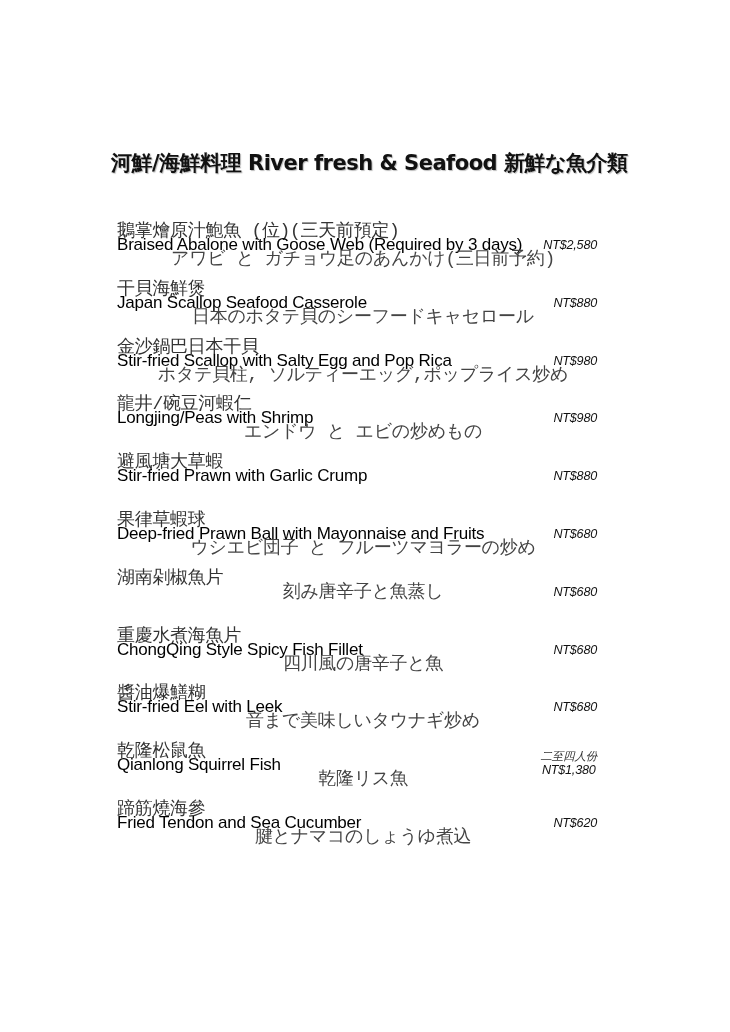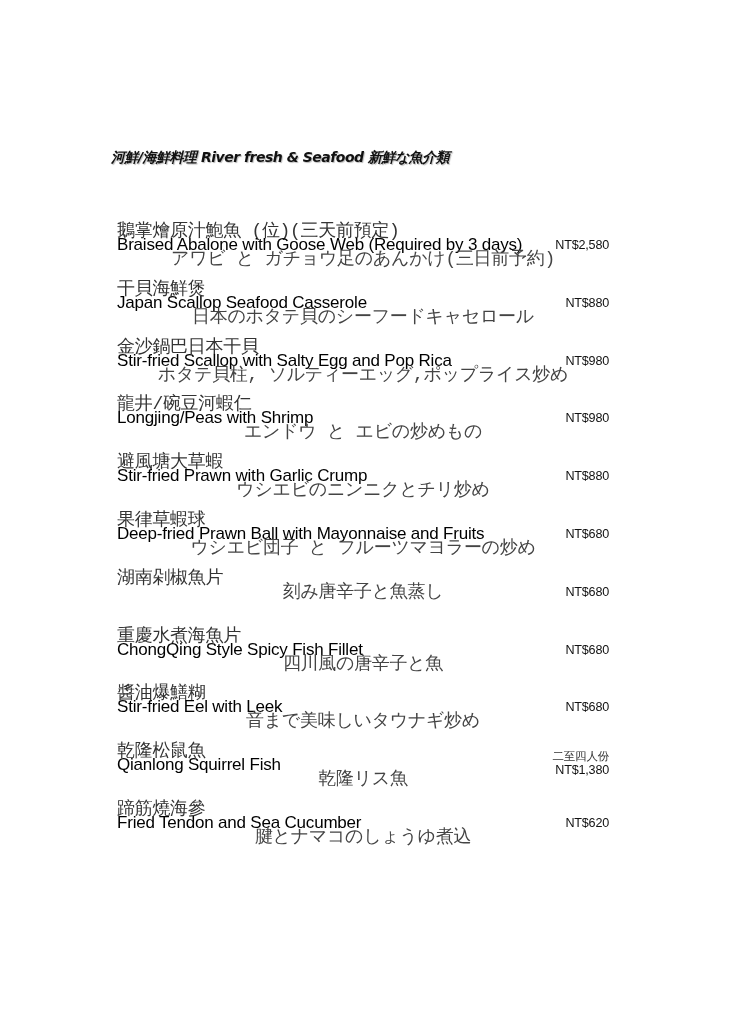--- a/index.html
+++ b/index.html
@@ -1,27 +1,27 @@
 <!DOCTYPE html>
 <html><head>
 <meta charset="utf-8">
 <style>
   html, body { margin: 0; padding: 0; background: #ffffff; }
   body { width: 730px; height: 1032px; position: relative; overflow: hidden;
          font-family: "DejaVu Sans", "Liberation Sans", sans-serif; color: #111; }
-  .title { position: absolute; left: 111px; top: 149px; font-size: 14px; font-weight: bold;
-           letter-spacing: -0.5px; color: #111; text-shadow: 1px 1px 1px #bbb; white-space: nowrap; font-style: italic; }
+  .title { position: absolute; left: 111px; top: 149px; font-size: 21px; font-weight: bold;
+           letter-spacing: -0.5px; color: #111; text-shadow: 1px 1px 1px #bbb; white-space: nowrap; }
   .menu { position: absolute; left: 117px; top: 224px; width: 492px; }
   .item { position: relative; height: 57.8px; }
   .item .zh, .item .en, .item .ja { font-size: 18px; line-height: 14px; white-space: nowrap; letter-spacing: -0.3px; font-family: Liberation Mono, monospace; }
   .item .zh { color: #333; }
   .item .en { color: #000; font-family: "Liberation Sans", "DejaVu Sans", sans-serif; font-size: 17px; letter-spacing: -0.2px; }
   .item .ja { color: #444; text-align: center; }
-  .item .price { position: absolute; right: 0; top: 14px; font-family: "Liberation Sans", sans-serif;
-                 font-size: 12.6px; color: #111; text-align: right; line-height: 14px; letter-spacing: -0.2px; }
+  .item .price { position: absolute; right: 12px; top: 14px; font-family: "Liberation Sans", sans-serif;
+                 font-size: 12.6px; color: #111; text-align: center; line-height: 14px; letter-spacing: -0.2px; font-style: italic; }
   .item .price.two { top: 5px; margin-left: 32px; }
   .item .price .note { display: block; font-size: 11.5px; color: #333; font-family: "DejaVu Sans", sans-serif; }
 </style>
 </head>
 <body>
 
 <div class="title">河鮮/海鮮料理  River fresh &amp; Seafood 新鮮な魚介類</div>
 
 <div class="menu">
   <div class="item">
@@ -44,21 +44,20 @@
   </div>
   <div class="item">
     <div class="zh">龍井/碗豆河蝦仁</div>
     <div class="en">Longjing/Peas with Shrimp</div>
     <div class="ja">エンドウ と エビの炒めもの</div>
     <div class="price">NT$980</div>
   </div>
   <div class="item">
     <div class="zh">避風塘大草蝦</div>
     <div class="en">Stir-fried Prawn with Garlic Crump</div>
-    <div class="ja">ウシエビのニンニクとチリ炒め</div>
     <div class="price">NT$880</div>
   </div>
   <div class="item">
     <div class="zh">果律草蝦球</div>
     <div class="en">Deep-fried Prawn Ball with Mayonnaise and Fruits</div>
     <div class="ja">ウシエビ団子 と フルーツマヨラーの炒め</div>
     <div class="price">NT$680</div>
   </div>
   <div class="item">
     <div class="zh">湖南剁椒魚片</div>

